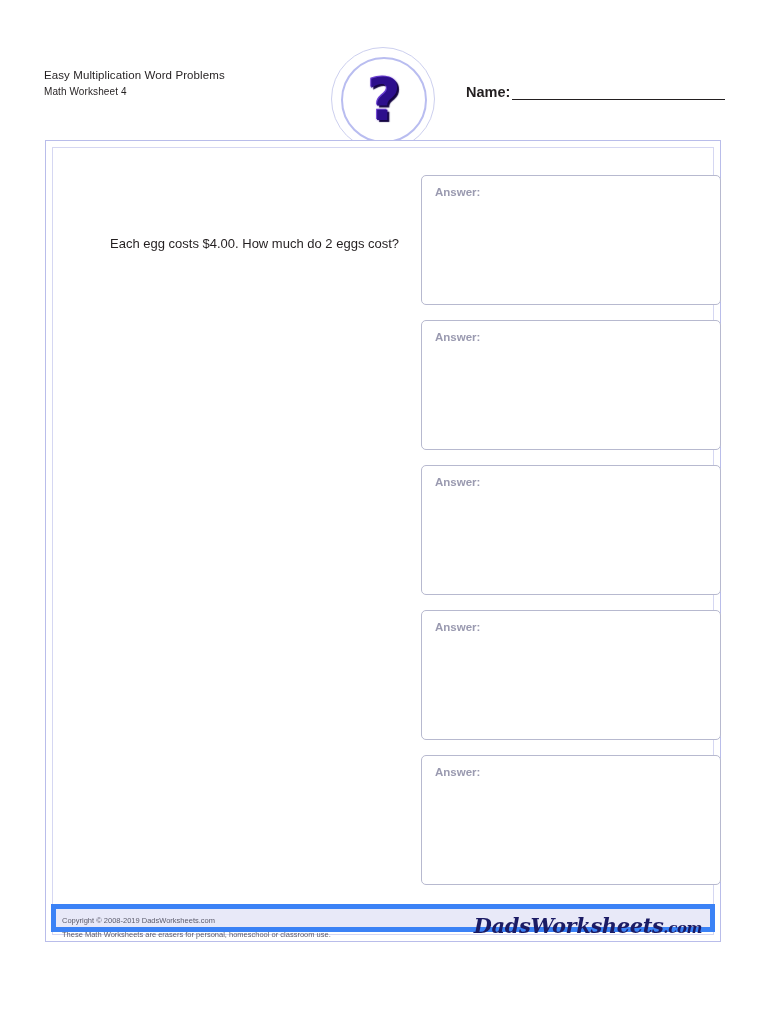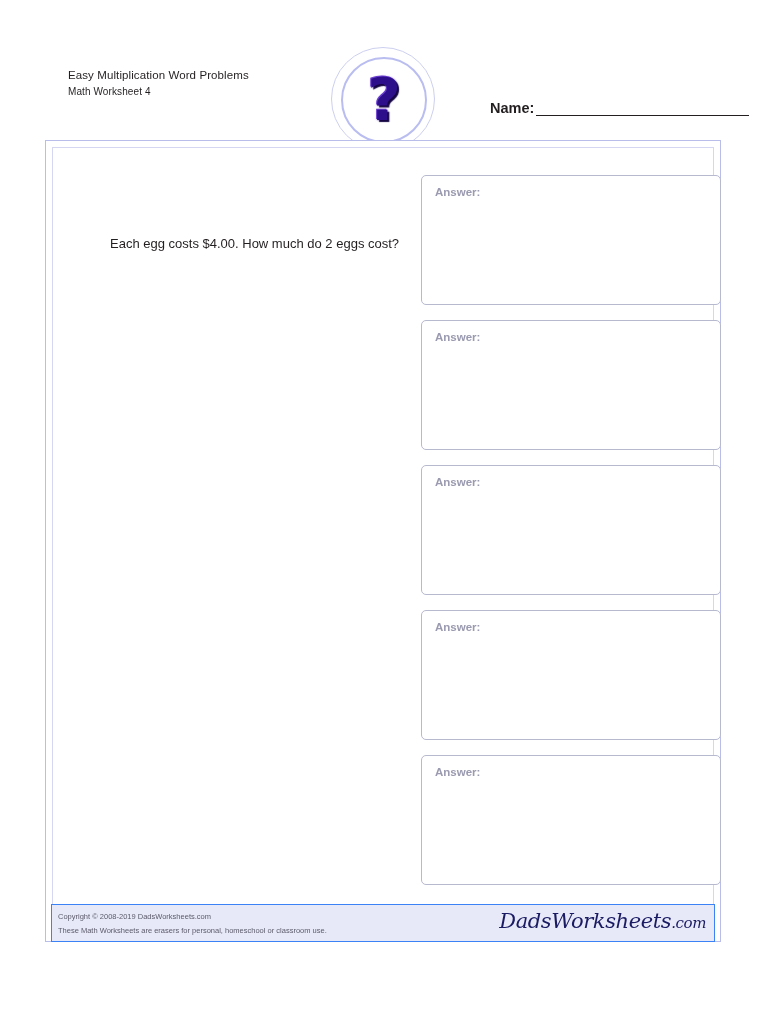--- a/index.html
+++ b/index.html
@@ -23,21 +23,20 @@
     height: 1024px;
   }
 
   
   .header {
     position: absolute;
     left: 44px;
     top: 66px;
     width: 680px;
     height: 60px;
-    margin-left: 24px;
   }
   .hdr-title-block {
     position: absolute;
     left: 0;
     top: 0;
     line-height: 1.6;
   }
   .hdr-line1 {
     font-size: 11.5px;
     color: #231f20;
@@ -45,21 +44,21 @@
   }
   .hdr-line2 {
     font-size: 10px;
     color: #231f20;
     letter-spacing: 0.1px;
   }
 
   .name-block {
     position: absolute;
     left: 422px;
-    top: 34px;
+    top: 18px;
     display: flex;
     align-items: flex-end;
     text-align: center;
   }
   .name-label {
     font-size: 14.5px;
     font-weight: bold;
     color: #231f20;
   }
   .name-rule {
@@ -178,40 +177,40 @@
   .q-c3 { top: 48px; }
   .q-c4 { top: 42px; }
   .q-c5 { top: 30px; }
 
   
   .footer {
     position: absolute;
     left: 51px;
     top: 904px;
     width: 664px;
-    height: 38px;
+    height: 28px;
     background: #e8e9f8;
-    border: 1px solid #3b82f6;
+    border: 5px solid #3b82f6;
     box-sizing: border-box;
   }
   .footer-text {
     position: absolute;
     left: 6px;
     top: 5px;
     font-size: 7.5px;
     color: #5b5b6b;
     line-height: 1.85;
   }
   .footer-logo {
     position: absolute;
     right: 8px;
     top: 4px;
     font-family: "DejaVu Serif", serif;
     font-style: italic;
-    font-weight: normal;
+    font-weight: bold;
     font-size: 21px;
     color: #1b1b64;
     letter-spacing: -0.4px;
     white-space: nowrap;
   }
   .footer-logo .dot-com {
     font-size: 15px;
   }
 </style>
 </head>

